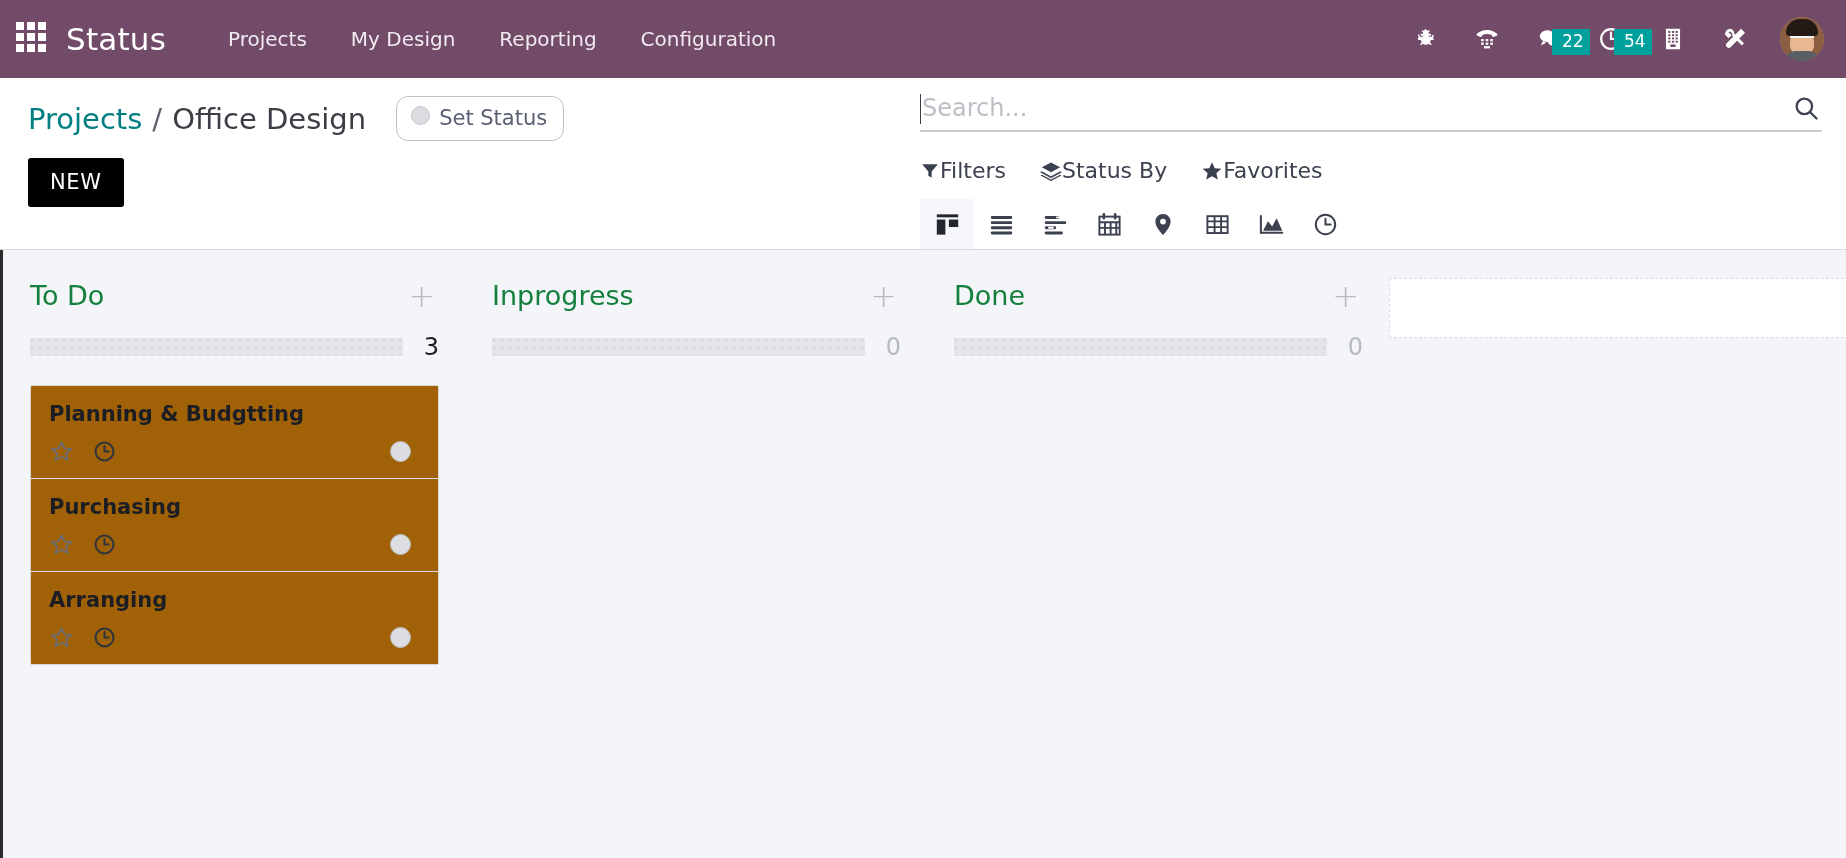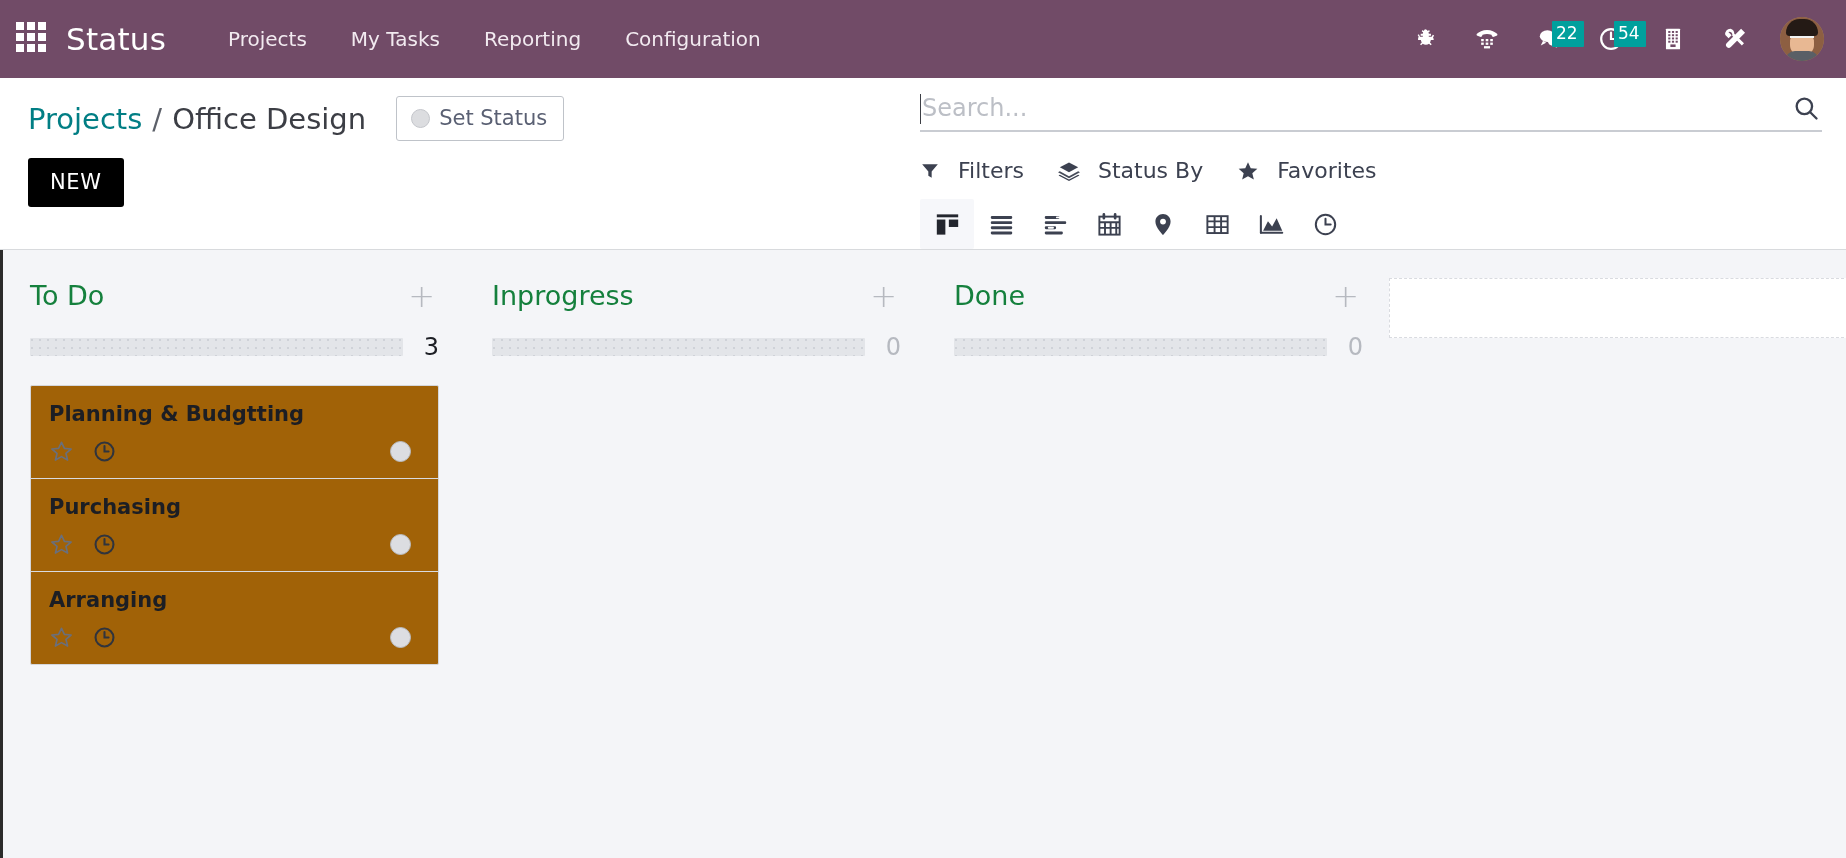--- a/index.html
+++ b/index.html
@@ -54,27 +54,27 @@
     width: 62px;
     height: 52px;
     display: flex;
     align-items: center;
     justify-content: center;
     cursor: pointer;
   }
   .sys-icon svg { display: block; }
   .badge {
     position: absolute;
-    top: 8px;
+    top: 16px;
     left: 34px;
     background: #00a09d;
     color: #ffffff;
     font-size: 17px;
     line-height: 1;
-    padding: 4px 6px 5px 4px;
+    padding: 4px 6px 5px 10px;
     border-radius: 1px;
     font-weight: 400;
   }
   .avatar {
     width: 44px; height: 44px;
     border-radius: 50%;
     margin-left: 14px;
     overflow: hidden;
     cursor: pointer;
     background: #a8856b;
@@ -101,24 +101,23 @@
     font-size: 29px;
     color: #017e84;
     cursor: pointer;
     white-space: nowrap;
   }
   .bc-sep { font-size: 29px; color: #5c6069; margin: 0 10px; }
   .bc-current { font-size: 29px; color: #3c3e45; white-space: nowrap; }
   .status-btn {
     margin-left: 30px;
     border: 1px solid #bfc3c9;
-    border-radius: 3px;
+    border-radius: 12px;
     padding: 9px 16px 10px 14px;
     display: flex;
-    align-items: center;
     gap: 9px;
     cursor: pointer;
     background: #ffffff;
   }
   .status-dot {
     width: 19px; height: 19px;
     border-radius: 50%;
     background: #dcdde0;
     border: 1px solid #c4c6cb;
     display: inline-block;
@@ -156,21 +155,21 @@
     padding: 0 0 2px 1px;
     border-left: 1px solid #3c3e45;
   }
   .search-input::placeholder { color: #bcbfc6; opacity: 1; }
   .search-icon-btn {
     background: none; border: none; cursor: pointer;
     padding: 0 2px 2px 10px; line-height: 0;
   }
   .filter-row { display: flex; align-items: center; gap: 34px; margin-top: 26px; }
   .filter-item {
-    display: flex; align-items: center; gap: 18px;
+    display: flex; align-items: center; gap: 0;
     font-size: 22px; color: #3c4150; cursor: pointer; white-space: nowrap;
   }
   .view-row { display: flex; align-items: center; margin-top: 16px; gap: 0; }
   .view-btn {
     width: 54px; height: 50px;
     display: flex; align-items: center; justify-content: center;
     cursor: pointer; border-radius: 2px;
   }
   .view-btn.active { background: #f6f7fa; }
 
@@ -250,21 +249,21 @@
       <i></i>
       <i></i>
       <i></i>
       <i></i>
   </div>
 
   <div class="brand">Status</div>
 
   <div class="nav-menu">
     <div class="nav-item">Projects</div>
-    <div class="nav-item">My Tasks</div>
+    <div class="nav-item">My Design</div>
     <div class="nav-item">Reporting</div>
     <div class="nav-item">Configuration</div>
   </div>
 
   <div class="nav-spacer"></div>
 
   <div class="sys-icons">
 
     <div class="sys-icon">
       <svg width="26" height="26" viewBox="0 0 24 24" fill="#ffffff">

